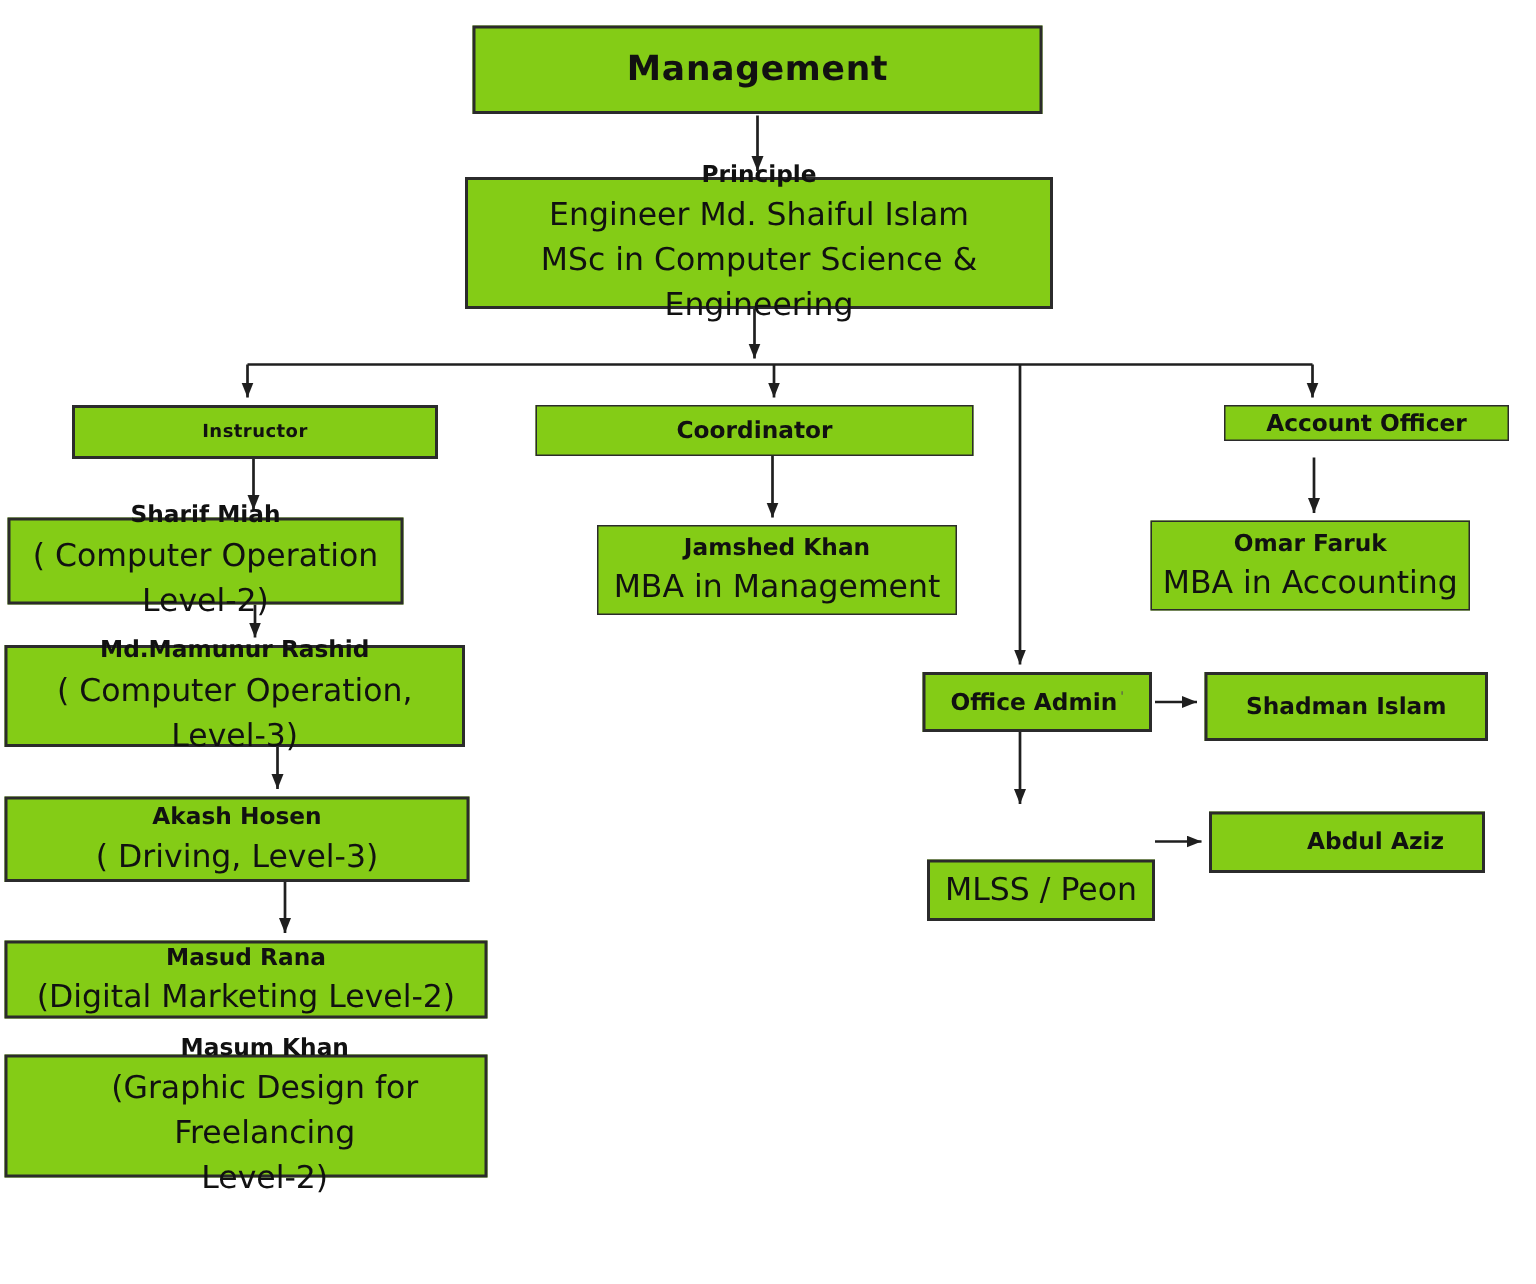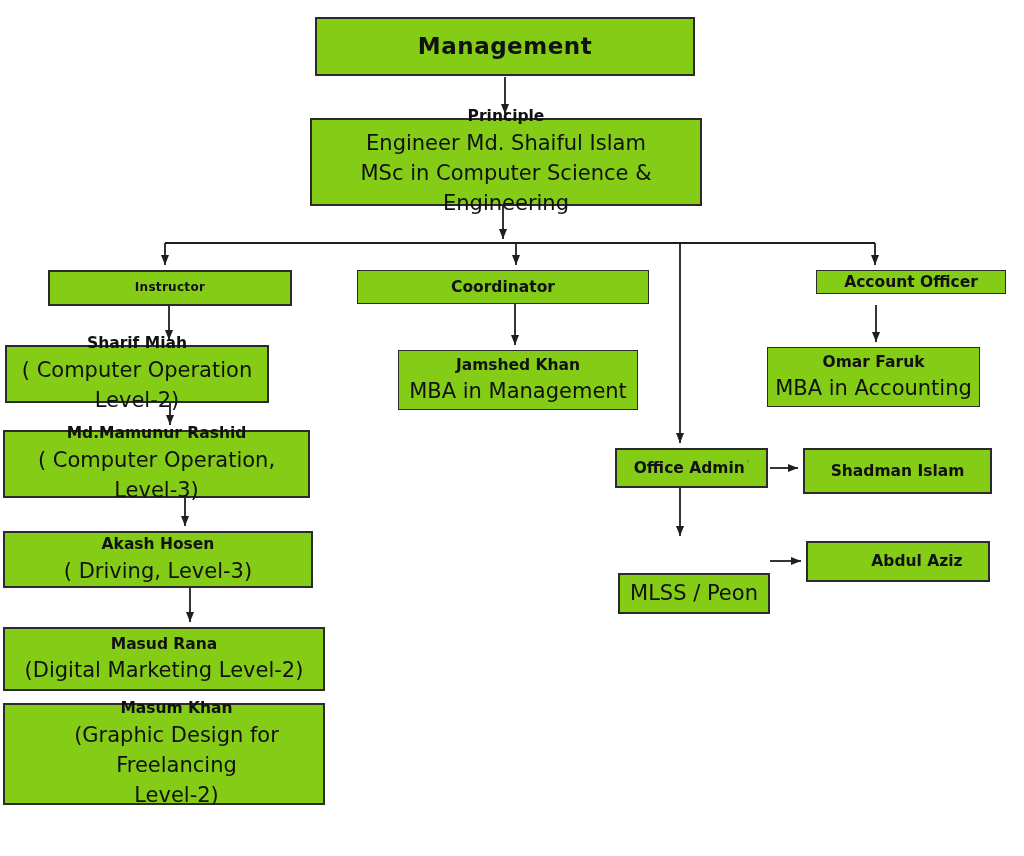--- a/index.html
+++ b/index.html
@@ -49,22 +49,22 @@
 
   
   .n-management      { left: 315px; top: 17px;  width: 380px; height: 59px; }
   .n-principle       { left: 310px; top: 118px; width: 392px; height: 88px; }
   .n-instructor      { left: 48px;  top: 270px; width: 244px; height: 36px; }
   .n-coordinator     { left: 357px; top: 270px; width: 292px; height: 34px; }
   .n-account-officer { left: 816px; top: 270px; width: 190px; height: 24px; }
   .n-sharif          { left: 5px;   top: 345px; width: 264px; height: 58px; }
   .n-mamunur         { left: 3px;   top: 430px; width: 307px; height: 68px; }
   .n-akash           { left: 3px;   top: 531px; width: 310px; height: 57px; }
-  .n-masud           { left: 3px;   top: 627px; width: 322px; height: 64px; }
-  .n-masum           { left: 3px;   top: 703px; width: 322px; height: 102px; padding-left: 25px; }
+  .n-masud           { left: 3px;   top: 627px; width: 322px; height: 52px; }
+  .n-masum           { left: 3px;   top: 703px; width: 322px; height: 82px; padding-left: 25px; }
   .n-jamshed         { left: 398px; top: 350px; width: 240px; height: 60px; }
   .n-omar            { left: 767px; top: 347px; width: 213px; height: 60px; }
   .n-office-admin    { left: 615px; top: 448px; width: 153px; height: 40px; text-align: right; }
   .n-shadman         { left: 803px; top: 448px; width: 189px; height: 46px; }
   .n-mlss            { left: 618px; top: 541px; width: 152px; height: 41px; margin-top: 32px; }
   .n-abdul           { left: 806px; top: 541px; width: 184px; height: 41px; padding-left: 38px; }
 </style>
 </head>
 <body>
 

